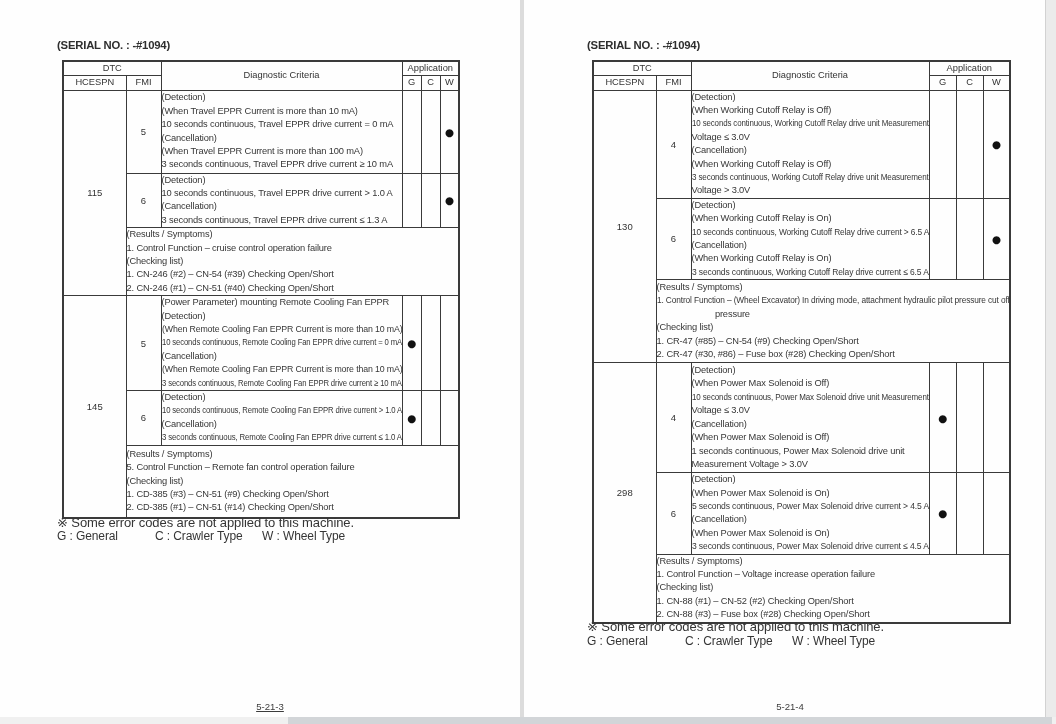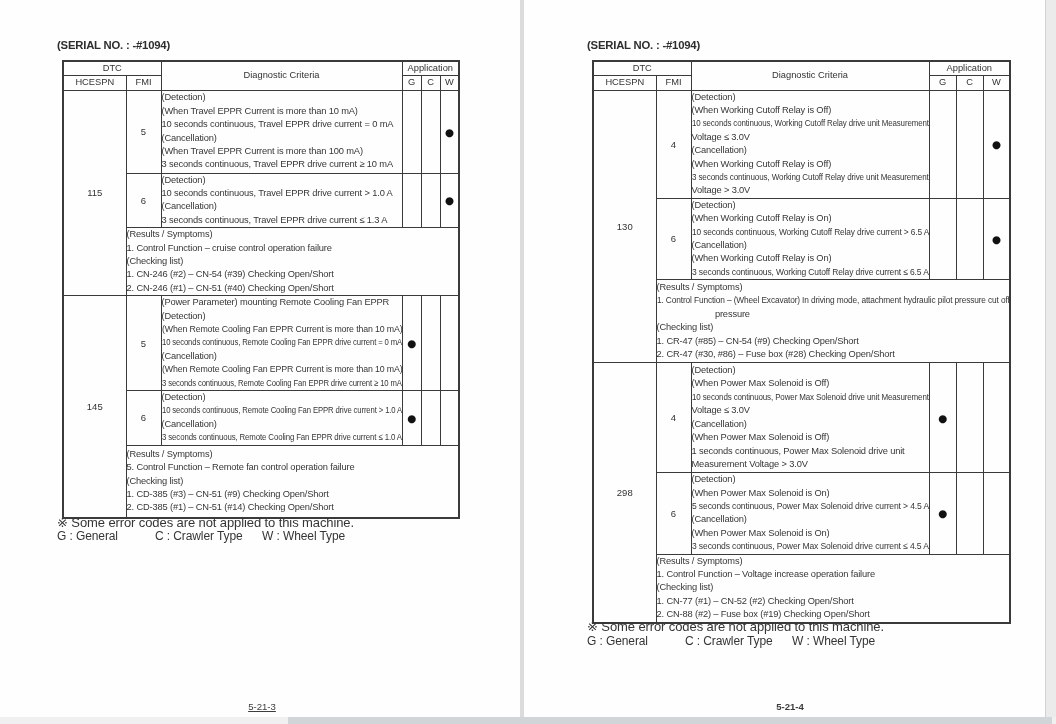--- a/index.html
+++ b/index.html
@@ -152,21 +152,21 @@
               </td>
           </tr>
         </tbody>
       </table>
     </div>
 
     <div class="note" style="left:57px;top:515px;">※ Some error codes are not applied to this machine.</div>
     <div class="legend-item" style="left:57px;top:529px;">G : General</div>
     <div class="legend-item" style="left:155px;top:529px;">C : Crawler Type</div>
     <div class="legend-item" style="left:262px;top:529px;">W : Wheel Type</div>
-    <div class="pageno" style="left:202px;top:701px;text-decoration:underline;">5-21-3</div>
+    <div class="pageno" style="left:210px;top:701px;text-decoration:underline;">5-21-3</div>
   </div>
 
   <div class="divider"></div>
 
   <div class="page page-right">
     <div class="serial" style="left:63px;top:39px;">(SERIAL NO. : -#1094)</div>
 
     <div class="tablewrap" style="left:68px;top:60px;">
       <table class="dtc" style="width:419px;">
         <colgroup>
@@ -274,33 +274,33 @@
             <td class="app">●</td>
             <td class="app"></td>
             <td class="app"></td>
           </tr>
           <tr style="height:68px">
             <td class="results" colspan="5">
                 <div class="lines">
                   <div class="tl">(Results / Symptoms)</div>
                   <div class="tl">1. Control Function – Voltage increase operation failure</div>
                   <div class="tl">(Checking list)</div>
-                  <div class="tl">1. CN-77 (#1) – CN-52 (#2) Checking Open/Short</div>
-                  <div class="tl">2. CN-88 (#2) – Fuse box (#19) Checking Open/Short</div>
+                  <div class="tl">1. CN-88 (#1) – CN-52 (#2) Checking Open/Short</div>
+                  <div class="tl">2. CN-88 (#3) – Fuse box (#28) Checking Open/Short</div>
                 </div>
               </td>
           </tr>
         </tbody>
       </table>
     </div>
 
     <div class="note" style="left:63px;top:619px;">※ Some error codes are not applied to this machine.</div>
     <div class="legend-item" style="left:63px;top:634px;">G : General</div>
     <div class="legend-item" style="left:161px;top:634px;">C : Crawler Type</div>
     <div class="legend-item" style="left:268px;top:634px;">W : Wheel Type</div>
-    <div class="pageno" style="left:206px;top:701px;font-weight:bold;">5-21-4</div>
+    <div class="pageno" style="left:206px;top:701px;">5-21-4</div>
   </div>
 
   <div class="right-strip"></div>
   <div class="hscroll">
     <div class="thumb"></div>
   </div>
 </div>
 
 </body></html>

